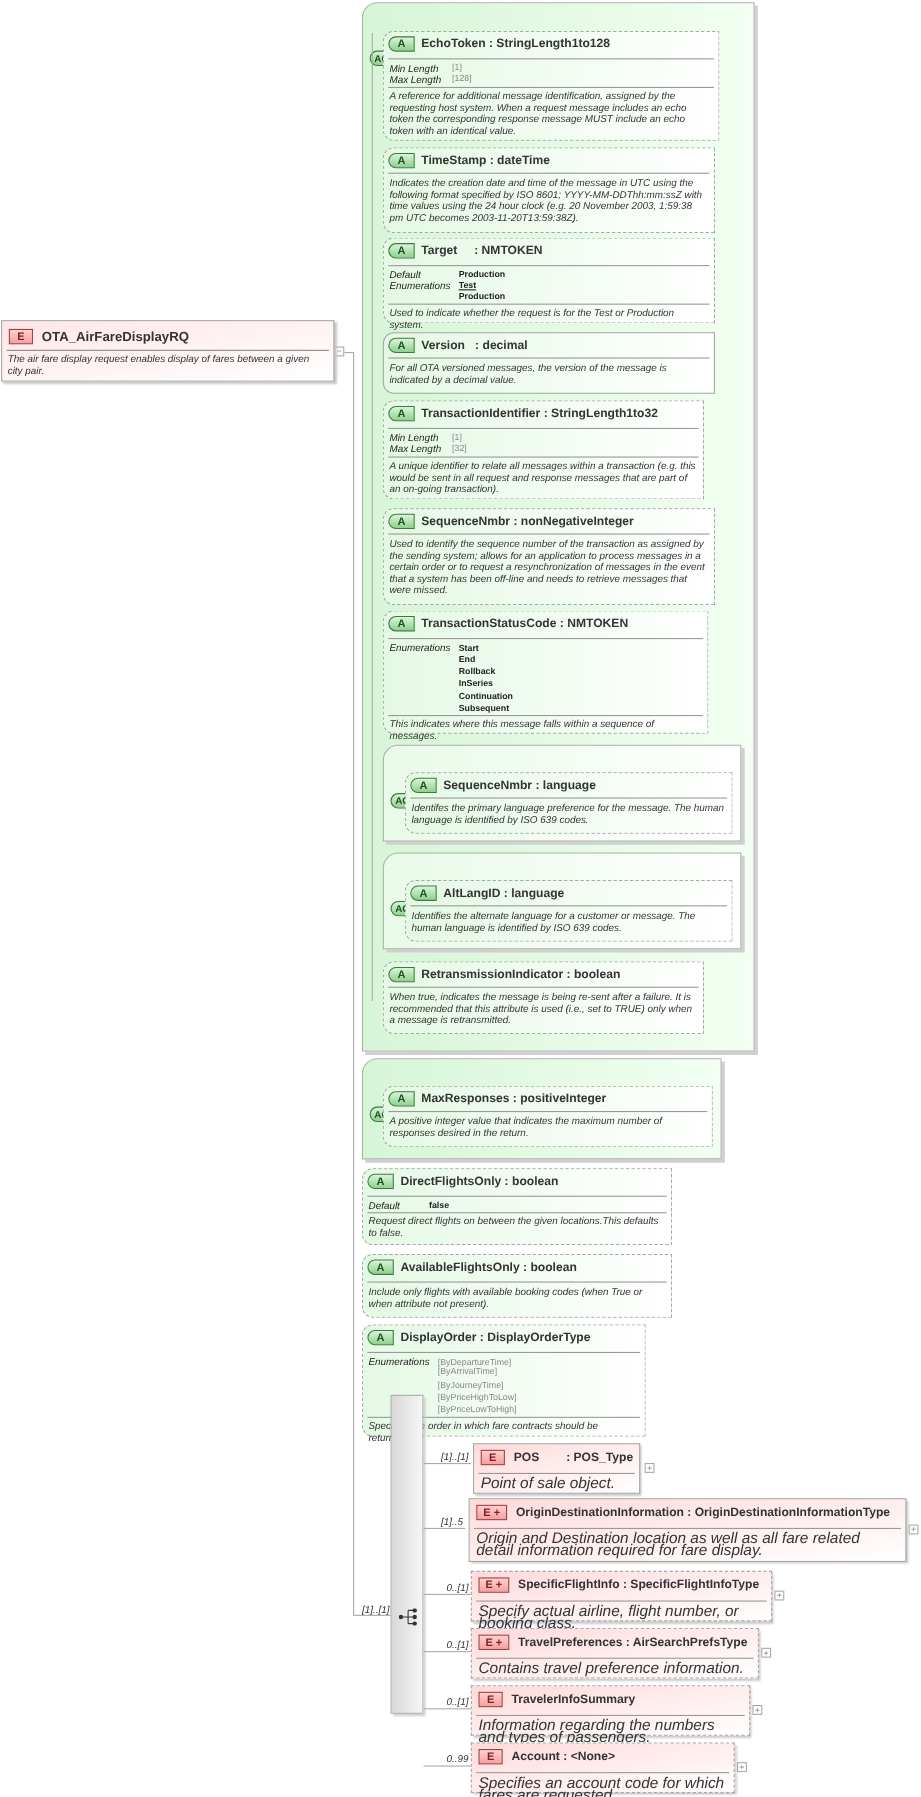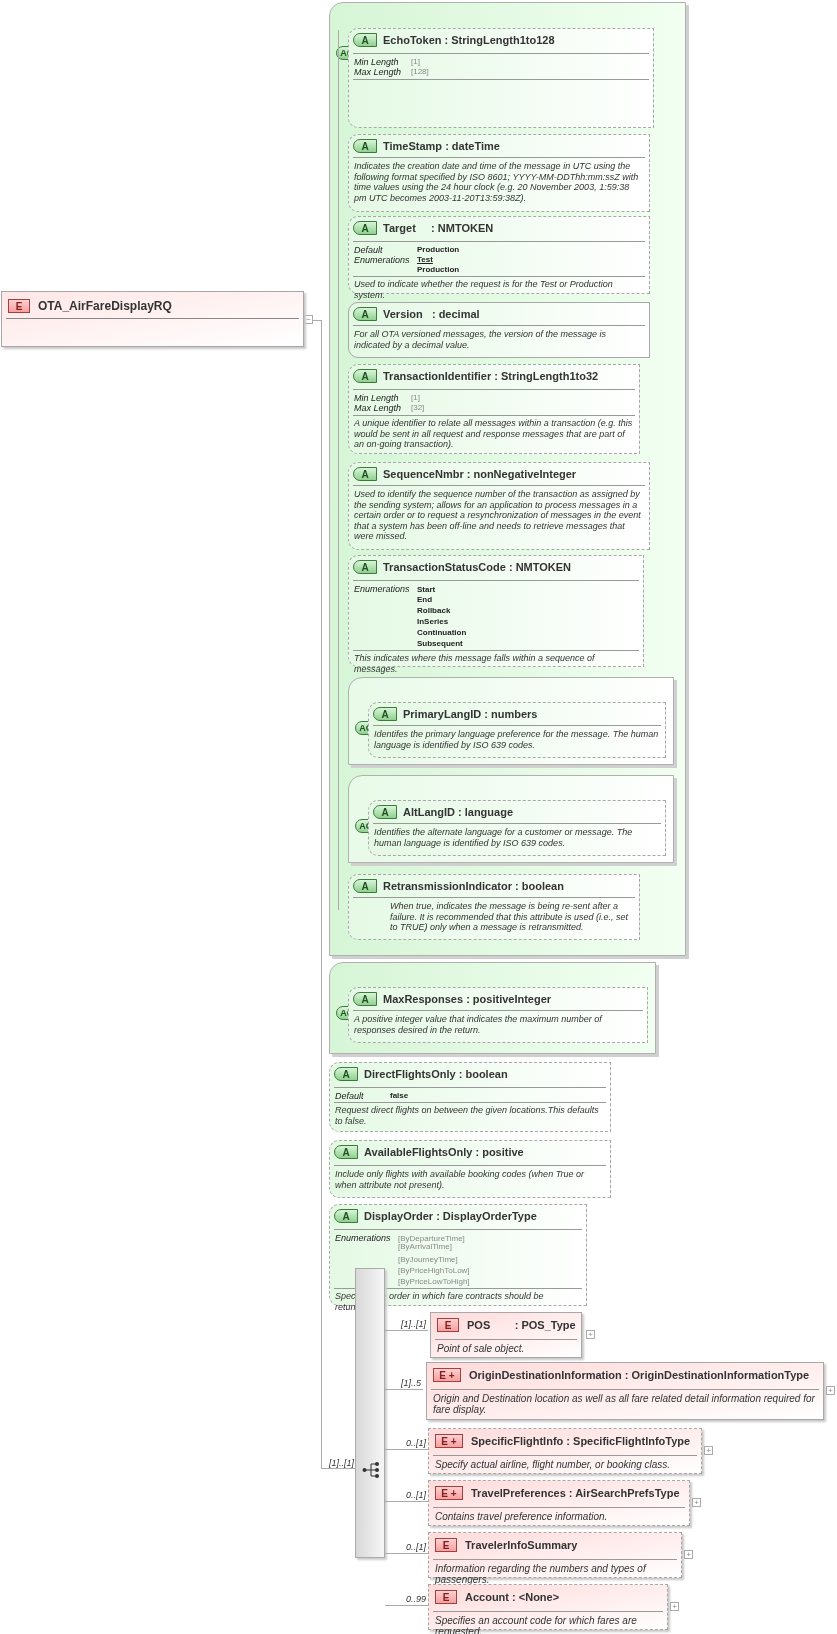--- a/index.html
+++ b/index.html
@@ -42,21 +42,21 @@
   .attr .fval { position:absolute; left:68px; font-size:8px; font-weight:bold; color:#222; }
   .attr .fval.gray { color:#888; font-weight:normal; }
   .attr .doc { position:absolute; left:5px; right:6px; font-size:9px; font-style:italic; line-height:10.5px; color:#333; }
 
   
   .el { background:linear-gradient(to bottom right,#ffdada,#ffffff); border:1px solid #a8a8a8; box-shadow:2px 2px 2px #c8c8c8; }
   .el.dashed { border:1px dashed #a8a8a8; }
   .el .hdr { position:absolute; left:6px; top:5px; display:flex; align-items:center; }
   .el .name { font-size:11px; font-weight:bold; color:#333; margin-left:8px; white-space:nowrap; }
   .el .line { position:absolute; left:4px; right:4px; top:26px; border-top:1px solid #999; }
-  .el .doc { position:absolute; left:6px; right:6px; top:30px; font-size:10px; font-style:italic; line-height:11px; color:#333; }
+  .el .doc { position:absolute; left:6px; right:6px; top:30px; font-size:14px; font-style:italic; line-height:11px; color:#333; }
 
   .plus { width:9px; height:9px; border:1px solid #aaa; background:#fff; font-size:8px; line-height:8px; text-align:center; color:#888; }
   .mult { font-size:9px; font-style:italic; color:#333; text-align:right; }
   .hline { border-top:1px solid #aaa; height:0; }
   .vline { border-left:1px solid #aaa; width:0; }
 
   .seq { left:355px; top:1268px; width:30px; height:290px; background:linear-gradient(to right,#d8d8d8,#f6f6f6);
          border:1px solid #aaa; box-shadow:2px 2px 2px #ccc; }
 </style>
 </head>
@@ -66,20 +66,21 @@
 <div class="abs plus" style="left:304px;top:315px;"><span>−</span></div>
 <div class="abs vline" style="left:321px;top:320px;height:1148px;"></div>
 <div class="abs hline" style="left:313px;top:320px;width:8px;"></div>
 
 <div class="abs root">
   <div class="hdr">
     <span class="badgeE">E</span>
     <span class="title">OTA_AirFareDisplayRQ</span>
   </div>
   <div class="sep"></div>
+  <div class="doc">The air fare display request enables display of fares between a given city pair.</div>
 </div>
 
 <div class="abs ag" style="left:329px;top:2px;width:357px;height:954px;">
   <div class="ag-title">
     <span class="badgeAG">AG</span>
     <span class="ref">&lt;Ref&gt;</span>
     <span>: OTA_PayloadStdAttributes</span>
   </div>
 </div>
 <div class="abs vline" style="left:338px;top:30px;height:880px;"></div>
@@ -88,20 +89,21 @@
   <div class="hdr">
       <span class="badgeA">A</span>
       <span class="name">EchoToken : StringLength1to128</span>
     </div>
   <div class="line" style="top:24px;"></div>
   <div class="facet" style="top:28px;">Min Length</div>
   <div class="fval gray" style="left:62px;top:28px;">[1]</div>
   <div class="facet" style="top:38px;">Max Length</div>
   <div class="fval gray" style="left:62px;top:38px;">[128]</div>
   <div class="line" style="top:50px;"></div>
+  <div class="doc" style="top:53px;">A reference for additional message identification, assigned by the requesting host system. When a request message includes an echo token the corresponding response message MUST include an echo token with an identical value.</div>
 </div>
 
 <div class="abs attr" style="left:348px;top:134px;width:302px;height:78px;">
   <div class="hdr">
       <span class="badgeA">A</span>
       <span class="name">TimeStamp : dateTime</span>
     </div>
   <div class="line" style="top:22px;"></div>
   <div class="doc" style="top:26px;">Indicates the creation date and time of the message in UTC using the following format specified by ISO 8601; YYYY-MM-DDThh:mm:ssZ with time values using the 24 hour clock (e.g. 20 November 2003, 1:59:38 pm UTC becomes 2003-11-20T13:59:38Z).</div>
 </div>
@@ -173,21 +175,21 @@
 <div class="abs ag" style="left:348px;top:677px;width:326px;height:88px;background:linear-gradient(to right,#e8fae8,#ffffff);">
   <div class="ag-title">
     <span class="badgeAG">AG</span>
     <span class="ref">&lt;Ref&gt;</span>
     <span>: PrimaryLangID_Group</span>
   </div>
 </div>
 <div class="abs attr" style="left:368px;top:702px;width:298px;height:56px;">
   <div class="hdr">
       <span class="badgeA">A</span>
-      <span class="name">PrimaryLangID : numbers</span>
+      <span class="name">SequenceNmbr : language</span>
     </div>
   <div class="line" style="top:22px;"></div>
   <div class="doc" style="top:26px;">Identifes the primary language preference for the message.  The human language is identified by ISO 639 codes.</div>
 </div>
 
 <div class="abs ag" style="left:348px;top:775px;width:326px;height:88px;background:linear-gradient(to right,#e8fae8,#ffffff);">
   <div class="ag-title">
     <span class="badgeAG">AG</span>
     <span class="ref">&lt;Ref&gt;</span>
     <span>: AltLangID_Group</span>
@@ -201,21 +203,21 @@
   <div class="line" style="top:22px;"></div>
   <div class="doc" style="top:26px;">Identifies the alternate language for a customer or message. The human language is identified by ISO 639 codes.</div>
 </div>
 
 <div class="abs attr" style="left:348px;top:874px;width:292px;height:66px;">
   <div class="hdr">
       <span class="badgeA">A</span>
       <span class="name">RetransmissionIndicator : boolean</span>
     </div>
   <div class="line" style="top:22px;"></div>
-  <div class="doc" style="top:26px;margin-left:36px;">When true, indicates the message is being re-sent after a failure. It is recommended that this attribute is used (i.e., set to TRUE) only when a message is retransmitted.</div>
+  <div class="doc" style="top:26px;">When true, indicates the message is being re-sent after a failure. It is recommended that this attribute is used (i.e., set to TRUE) only when a message is retransmitted.</div>
 </div>
 
 <div class="abs ag" style="left:329px;top:962px;width:327px;height:92px;">
   <div class="ag-title">
     <span class="badgeAG">AG</span>
     <span class="ref">&lt;Ref&gt;</span>
     <span>: MaxResponsesGroup</span>
   </div>
 </div>
 <div class="abs attr" style="left:348px;top:987px;width:300px;height:56px;">
@@ -235,21 +237,21 @@
   <div class="line" style="top:24px;"></div>
   <div class="facet" style="top:28px;">Default</div>
   <div class="fval" style="left:40px;top:28px;padding-left:20px;">false</div>
   <div class="line" style="top:39px;"></div>
   <div class="doc" style="top:42px;">Request direct flights on between the given locations.This defaults to false.</div>
 </div>
 
 <div class="abs attr" style="left:329px;top:1140px;width:282px;height:58px;">
   <div class="hdr">
       <span class="badgeA">A</span>
-      <span class="name">AvailableFlightsOnly : positive</span>
+      <span class="name">AvailableFlightsOnly : boolean</span>
     </div>
   <div class="line" style="top:24px;"></div>
   <div class="doc" style="top:28px;">Include only flights with available booking codes (when True or when attribute not present).</div>
 </div>
 
 <div class="abs attr" style="left:329px;top:1204px;width:258px;height:102px;">
   <div class="hdr">
       <span class="badgeA">A</span>
       <span class="name">DisplayOrder : DisplayOrderType</span>
     </div>

